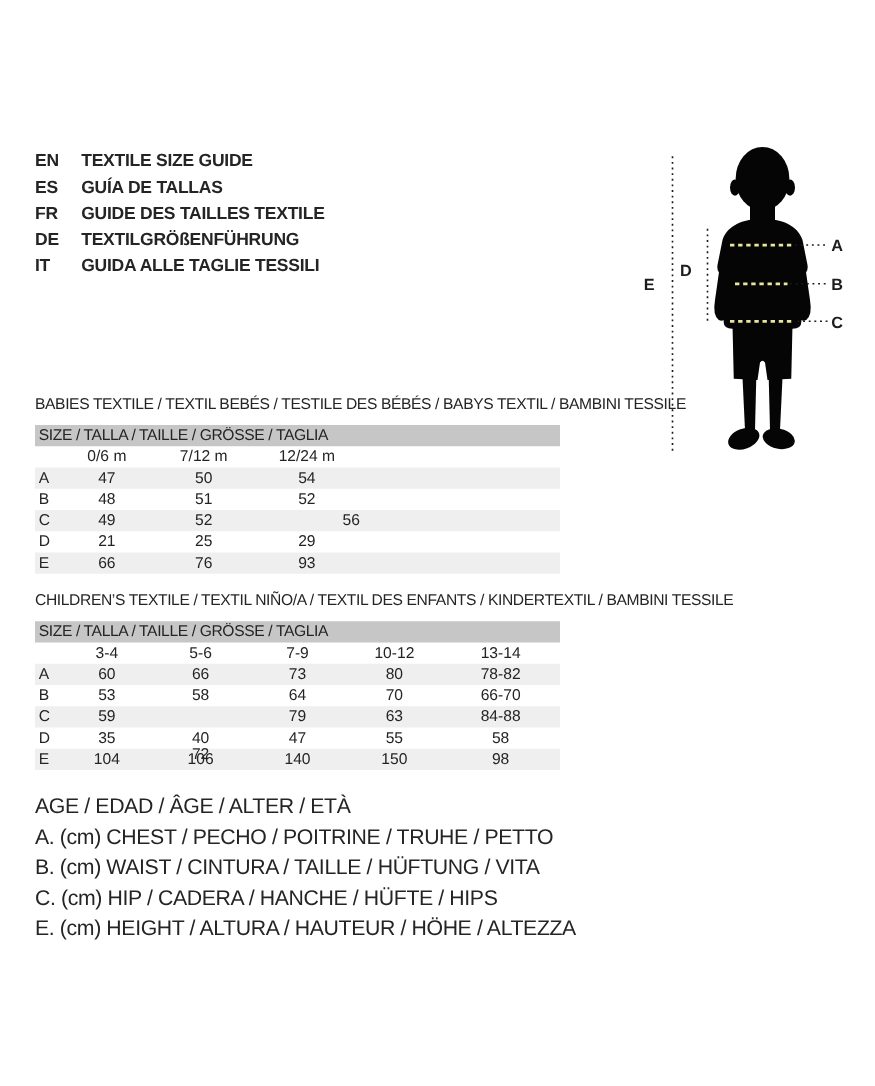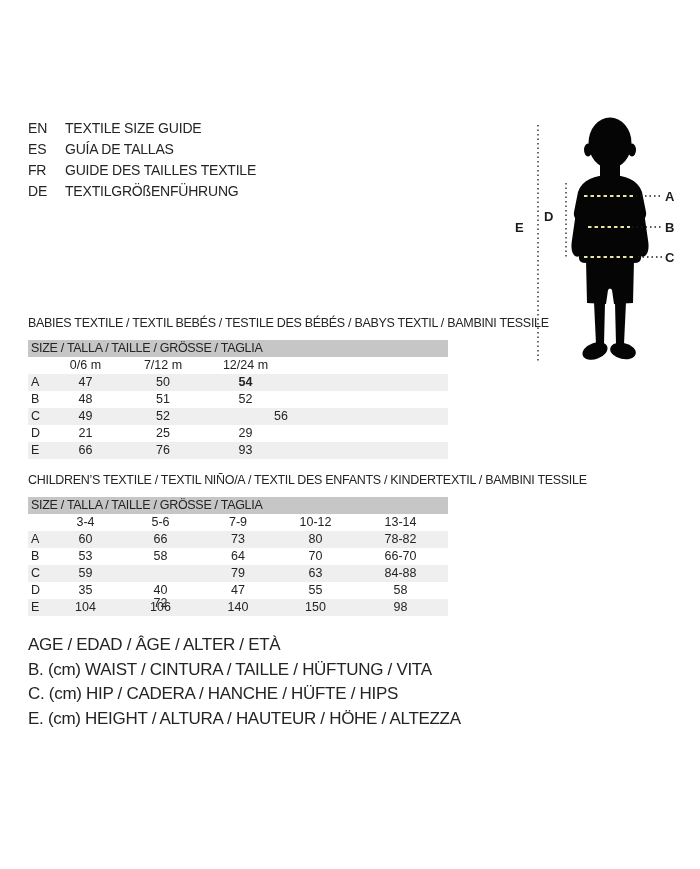--- a/index.html
+++ b/index.html
@@ -1,21 +1,21 @@
 <!DOCTYPE html>
 <html><head>
 <meta charset="utf-8">
 <style>
   html,body{margin:0;padding:0;background:#fff;}
   #page{position:relative;width:700px;height:869px;background:#ffffff;overflow:hidden;
         font-family:"Liberation Sans","DejaVu Sans",sans-serif;color:#242424;}
 
   
   .langs{position:absolute;left:28px;top:118px;}
-  .lang-row{display:flex;line-height:21px;font-size:14px;letter-spacing:-0.2px;font-weight:400;}
+  .lang-row{display:flex;line-height:21px;font-size:14px;letter-spacing:-0.2px;font-weight:700;}
   .lang-code{width:37px;flex:0 0 37px;}
 
   
   .section-title{position:absolute;left:28px;font-size:12.5px;letter-spacing:-0.3px;white-space:nowrap;}
   #babies-title{top:316px;}
   #children-title{top:473px;}
 
   
   .size-table{position:absolute;left:28px;width:420px;font-size:12.5px;}
   #babies-table{top:340px;}
@@ -50,36 +50,40 @@
         <div class="lang-label">GUÍA DE TALLAS</div>
       </div>
       <div class="lang-row">
         <div class="lang-code">FR</div>
         <div class="lang-label">GUIDE DES TAILLES TEXTILE</div>
       </div>
       <div class="lang-row">
         <div class="lang-code">DE</div>
         <div class="lang-label">TEXTILGRÖßENFÜHRUNG</div>
       </div>
+      <div class="lang-row">
+        <div class="lang-code">IT</div>
+        <div class="lang-label">GUIDA ALLE TAGLIE TESSILI</div>
+      </div>
     </div>
 
   <div class="section-title" id="babies-title">BABIES TEXTILE / TEXTIL BEBÉS / TESTILE DES BÉBÉS / BABYS TEXTIL / BAMBINI TESSILE</div>
   <div class="size-table" id="babies-table">
     <div class="table-header-bar">SIZE / TALLA / TAILLE / GRÖSSE / TAGLIA</div>
   <div class="t-row">
         <div class="t-cell letter" style="width: 20px;"></div>
         <div class="t-cell" style="width: 75px;">0/6 m</div>
         <div class="t-cell" style="width: 80px;">7/12 m</div>
         <div class="t-cell" style="width: 85px;">12/24 m</div>
       </div>
       <div class="t-row striped">
         <div class="t-cell letter" style="width: 20px;">A</div>
         <div class="t-cell" style="width: 75px;">47</div>
         <div class="t-cell" style="width: 80px;">50</div>
-        <div class="t-cell" style="width: 85px; font-weight: bold;">54</div>
+        <div class="t-cell" style="width: 85px;">54</div>
       </div>
       <div class="t-row">
         <div class="t-cell letter" style="width: 20px;">B</div>
         <div class="t-cell" style="width: 75px;">48</div>
         <div class="t-cell" style="width: 80px;">51</div>
         <div class="t-cell" style="width: 85px;">52</div>
       </div>
       <div class="t-row striped">
         <div class="t-cell letter" style="width: 20px;">C</div>
         <div class="t-cell" style="width: 75px;">49</div>
@@ -148,20 +152,21 @@
         <div class="t-cell" style="width: 75px;">104</div>
         <div class="t-cell" style="width: 75px;">106</div>
         <div class="t-cell" style="width: 80px;">140</div>
         <div class="t-cell" style="width: 75px;">150</div>
         <div class="t-cell" style="width: 95px;">98</div>
       </div>
     </div>
 
   <div class="legend">
       <div class="legend-line">AGE / EDAD / ÂGE / ALTER / ETÀ</div>
+      <div class="legend-line">A. (cm) CHEST / PECHO / POITRINE / TRUHE / PETTO</div>
       <div class="legend-line">B. (cm) WAIST / CINTURA / TAILLE / HÜFTUNG / VITA</div>
       <div class="legend-line">C. (cm) HIP / CADERA / HANCHE / HÜFTE / HIPS</div>
       <div class="legend-line">E. (cm) HEIGHT / ALTURA / HAUTEUR / HÖHE / ALTEZZA</div>
     </div>
 
   <svg id="figure-svg" width="200" height="280" viewBox="0 0 200 280">
     <g fill="#050505">
       <ellipse cx="110" cy="43" rx="21.5" ry="25.5"></ellipse>
       <ellipse cx="88" cy="50" rx="4" ry="6.5"></ellipse>
       <ellipse cx="132" cy="50" rx="4" ry="6.5"></ellipse>

